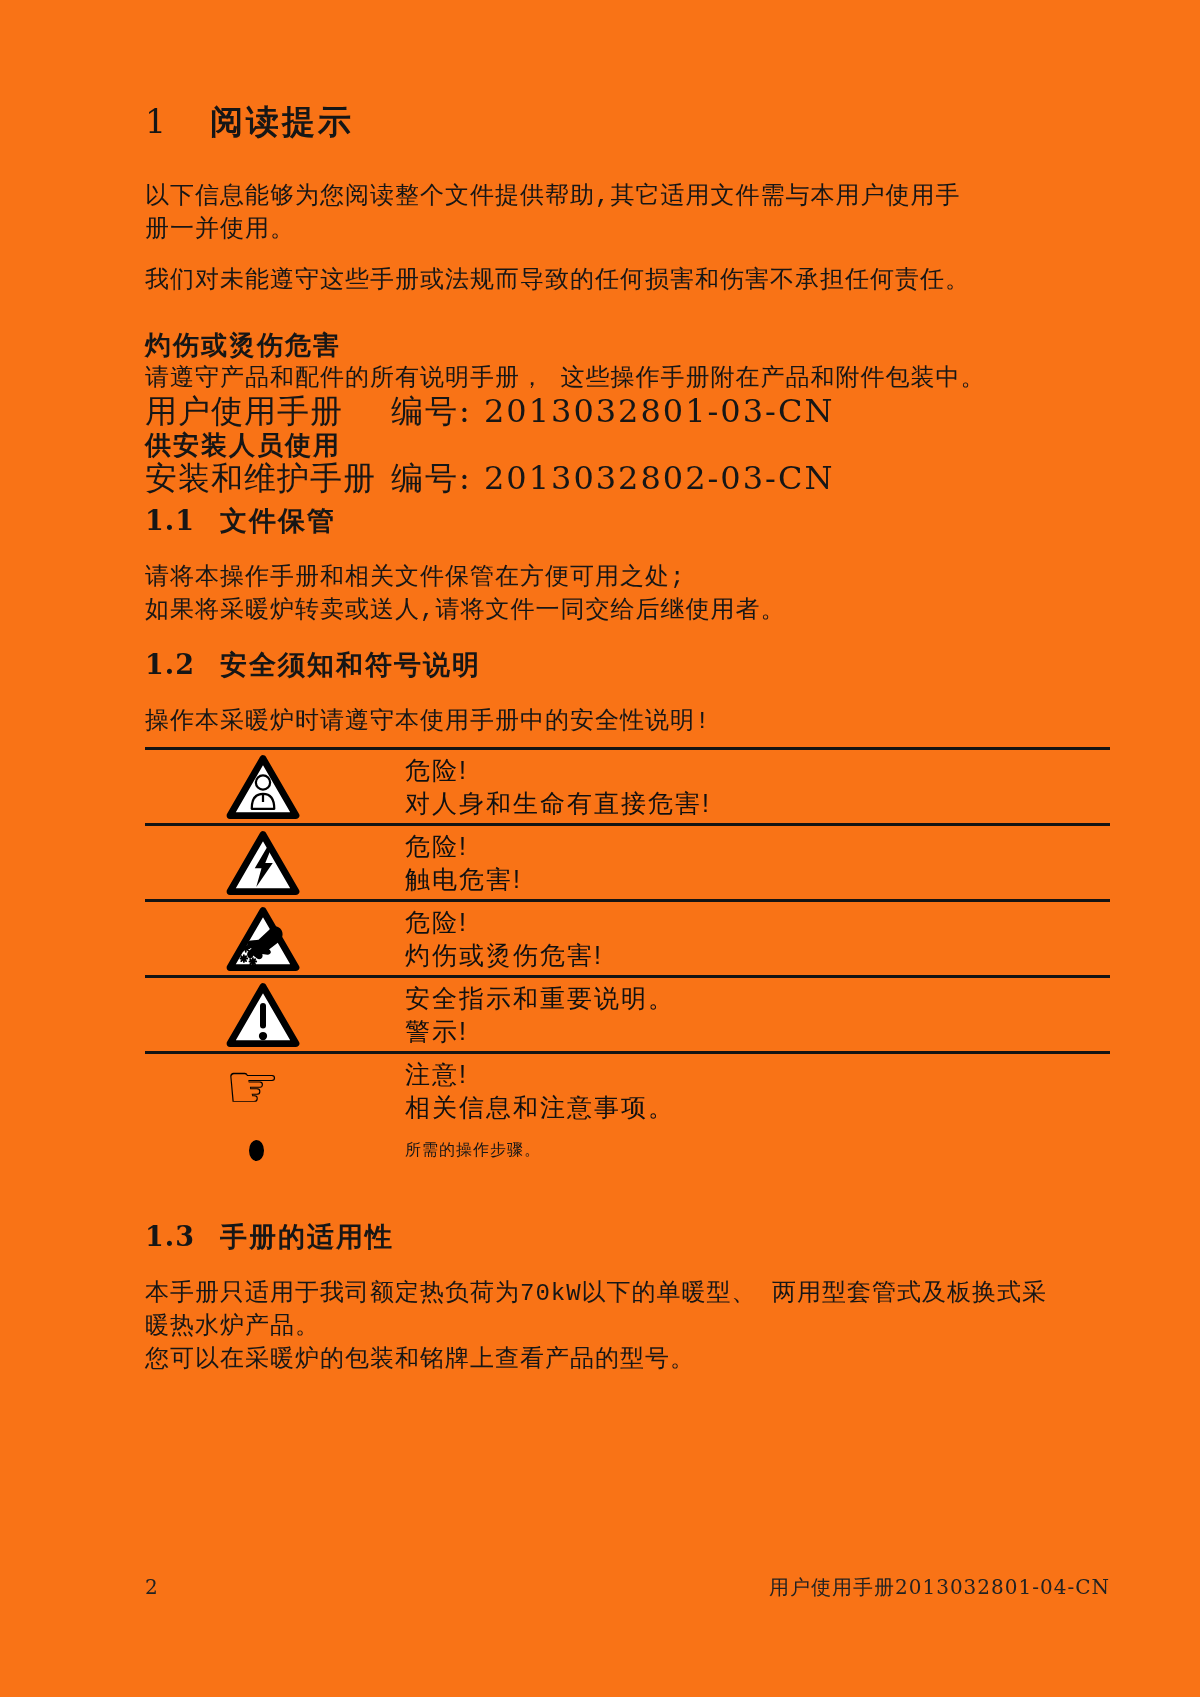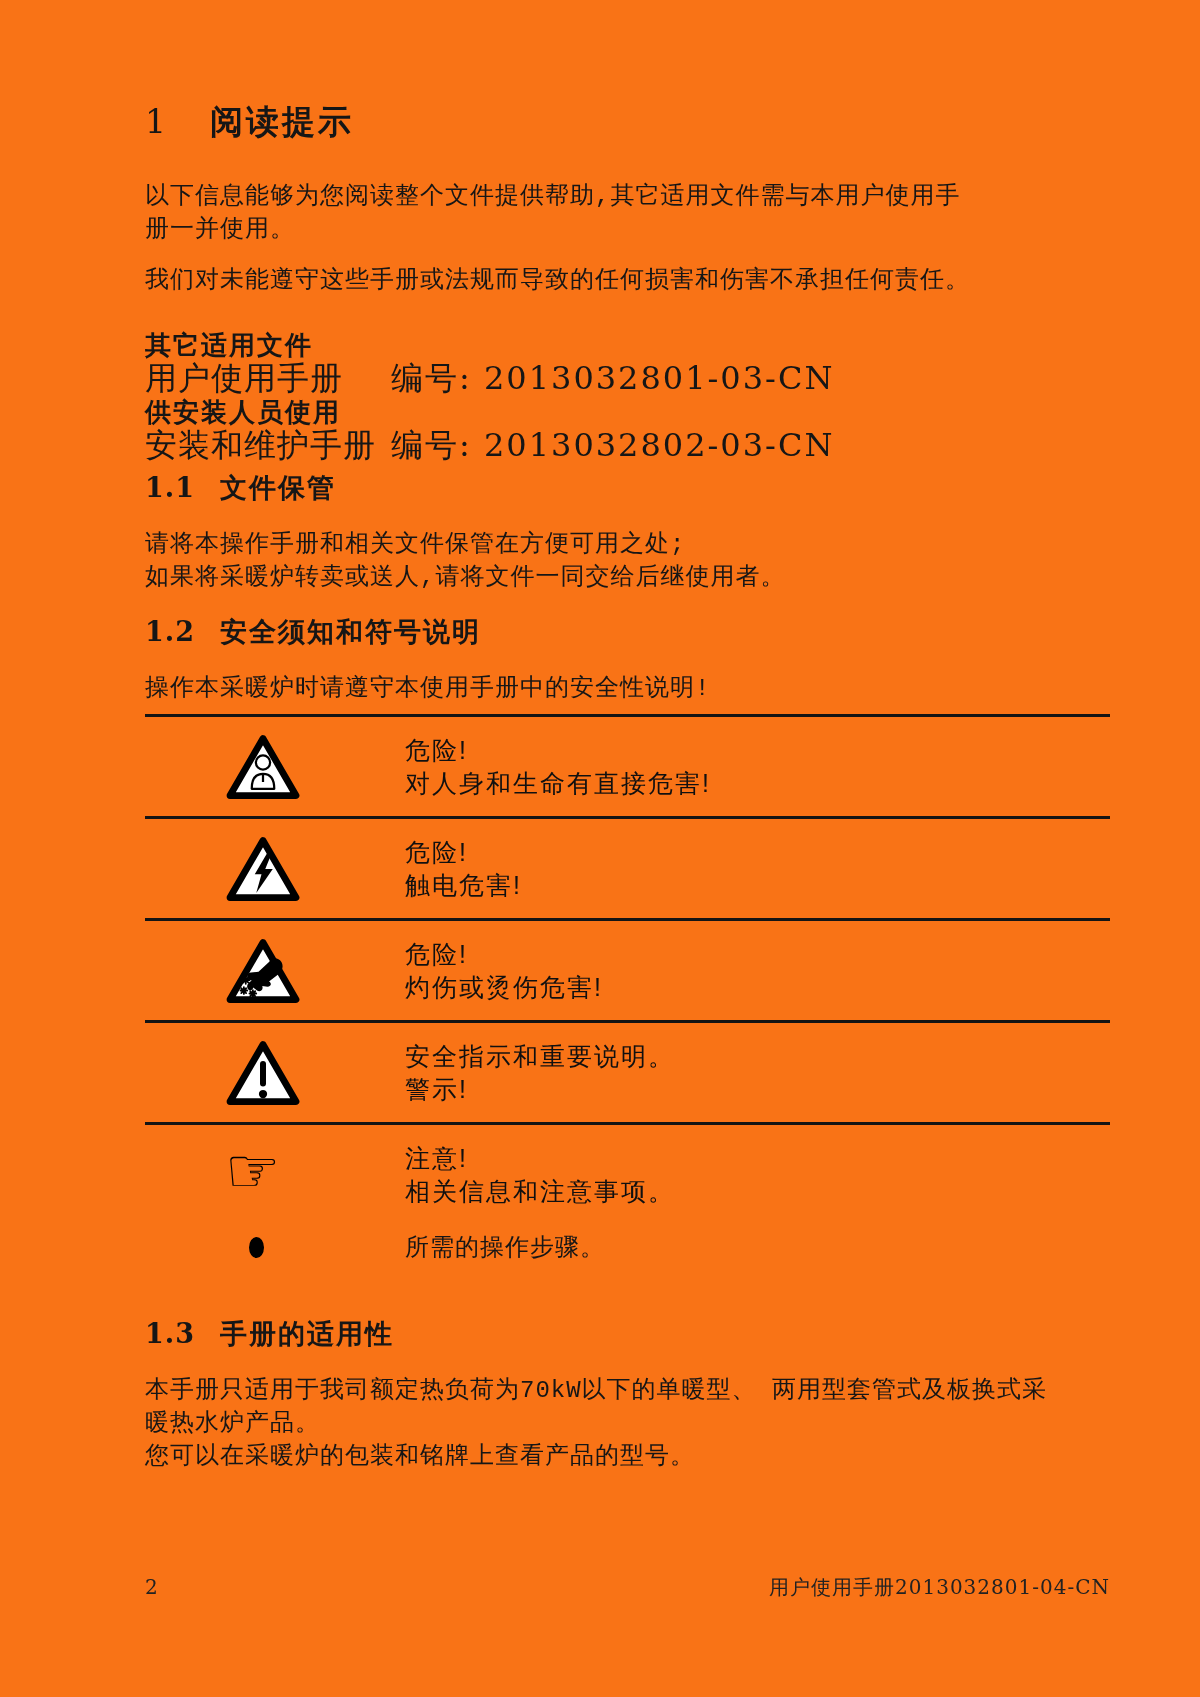--- a/index.html
+++ b/index.html
@@ -44,34 +44,34 @@
   .mt-body22 { margin-top:22px; }
 
   
   .doc-row { font-family:"DejaVu Serif",serif; font-size:32px; line-height:33px; letter-spacing:1px; }
   .doc-name { display:inline-block; width:246px; }
   .doc-number { letter-spacing:2px; }
 
   
   .symbol-table { margin-top:9px; }
   .sym-row {
-    display:flex; align-items:center; height:102px; box-sizing:border-box;
+    display:flex; align-items:center; height:76px; box-sizing:border-box;
     border-top:3px solid #141414;
   }
   .sym-icon-cell { flex:none; width:260px; padding-left:80px; box-sizing:border-box; display:flex; align-items:center; }
   .sym-text-cell { font-family:"Liberation Sans","DejaVu Sans",sans-serif; font-size:25px; line-height:33px; letter-spacing:2px; color:#101010; }
   .tri { width:76px; height:66px; display:block; }
   .tri-outline { fill:#ffffff; stroke:#000000; stroke-width:9; stroke-linejoin:round; }
   .hand-glyph { font-family:"DejaVu Sans",sans-serif; font-size:62px; line-height:66px; color:#000; display:block; transform:translateY(-4px); }
 
   
   .step-row { display:flex; align-items:center; height:46px; }
   .step-bullet-cell { flex:none; width:260px; padding-left:104px; box-sizing:border-box; }
   .step-bullet { display:block; width:15px; height:21px; border-radius:50%; background:#000; }
-  .step-text { font-family:"DejaVu Serif",serif; font-size:24px; letter-spacing:1px; }
+  .step-text { font-family:"DejaVu Serif",serif; font-size:16px; letter-spacing:1px; }
 
   
   .footer {
     position:absolute; left:145px; top:1574px; width:965px;
     display:flex; justify-content:space-between; align-items:baseline;
     font-family:"DejaVu Serif",serif; font-size:20px; color:#222;
   }
   .footer-ref { letter-spacing:1px; }
 </style>
 </head>
@@ -79,21 +79,22 @@
 
 <div class="page">
   <div class="content">
 
     <h1 class="h-chapter"><span class="ch-num">1</span><span>阅读提示</span></h1>
 
     <p class="body-text mt-para1">以下信息能够为您阅读整个文件提供帮助,其它适用文件需与本用户使用手
 册一并使用。</p>
     <p class="body-text mt-para2">我们对未能遵守这些手册或法规而导致的任何损害和伤害不承担任何责任。</p>
 
-    <h3 class="h-sub mt-other">其它适用文件</h3>
+    <h3 class="h-sub mt-other">灼伤或烫伤危害</h3>
+    <p class="body-text">请遵守产品和配件的所有说明手册， 这些操作手册附在产品和附件包装中。</p>
 
     <div class="doc-row">
       <span class="doc-name">用户使用手册</span><span class="doc-number">编号: 2013032801-03-CN</span>
     </div>
     <h3 class="h-sub">供安装人员使用</h3>
     <div class="doc-row">
       <span class="doc-name">安装和维护手册</span><span class="doc-number">编号: 2013032802-03-CN</span>
     </div>
 
     <h2 class="h-sec mt-s11"><span class="sec-num">1.1</span><span>文件保管</span></h2>

